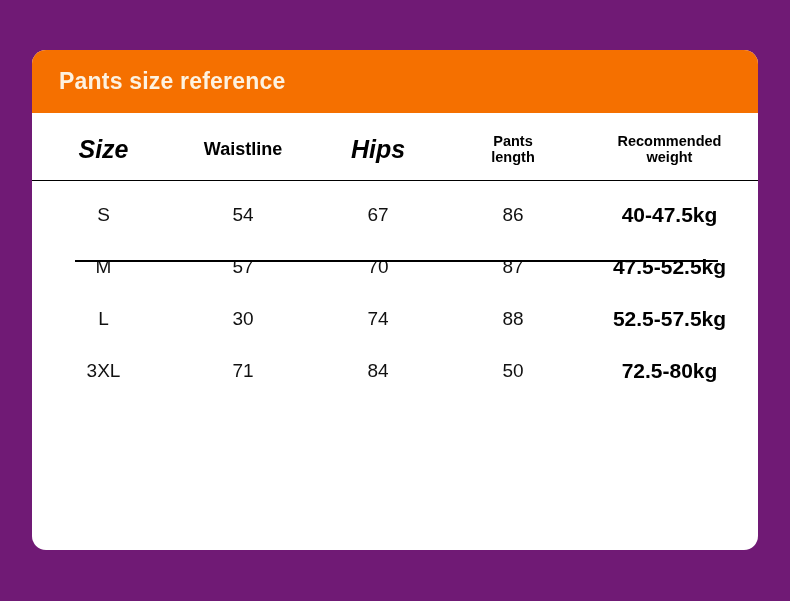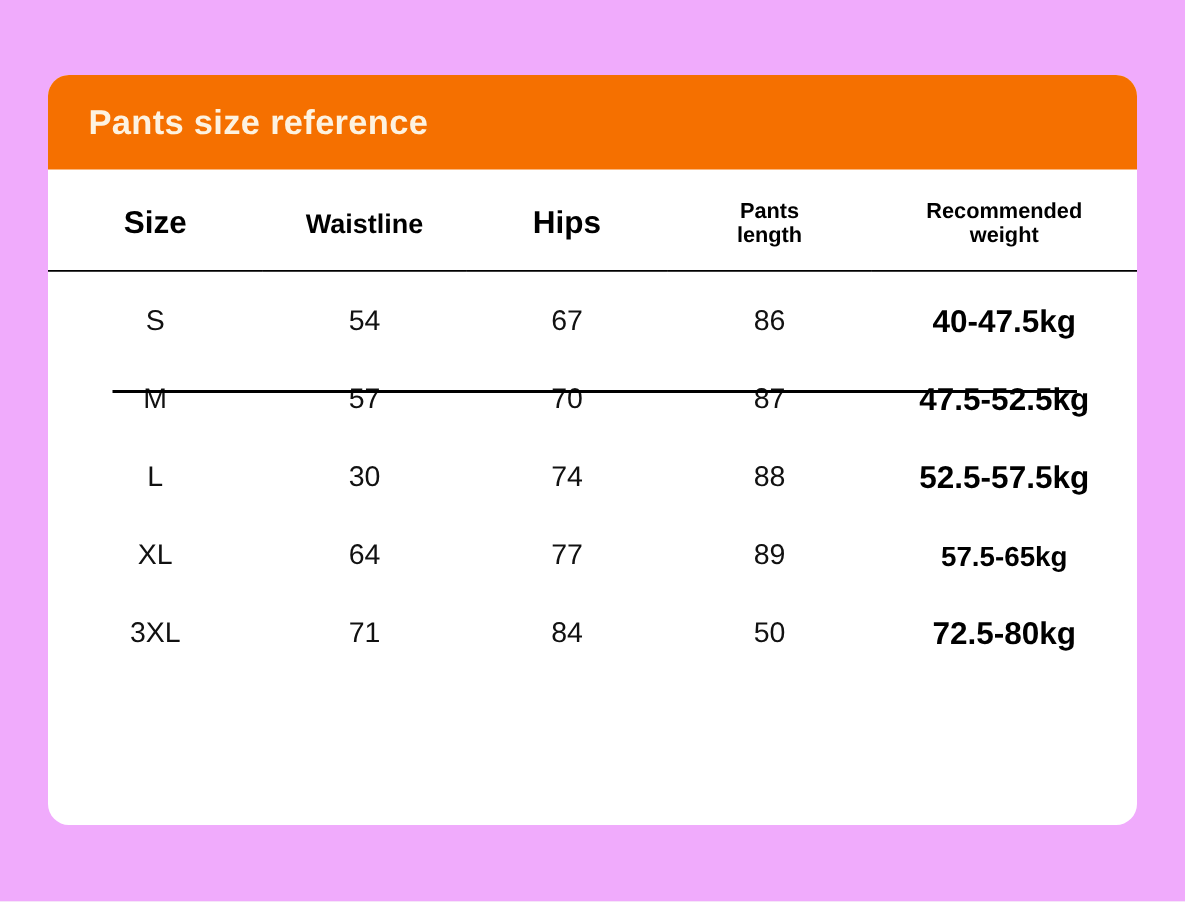--- a/index.html
+++ b/index.html
@@ -12,21 +12,21 @@
     height: 601px;
     background: #f2f2f2;
     font-family: "Liberation Sans", sans-serif;
     overflow: hidden;
   }
 
   .page {
     position: relative;
     width: 790px;
     height: 601px;
-    background: #f0abfc;
+    background: #701a75;
   }
 
   
   .size-card {
     position: absolute;
     left: 32px;
     top: 50px;
     width: 726px;
     height: 500px;
     background: #ffffff;
@@ -88,21 +88,21 @@
     padding: 0;
     height: 62px;
     color: #000000;
     font-weight: bold;
     border-bottom: 1.6px solid #000000;
   }
   thead th .hd {
     display: block;
     line-height: 1.12;
   }
-  .hd-xl   { font-size: 21px; letter-spacing: 0px; }
+  .hd-xl   { font-size: 25px; letter-spacing: 0px; font-style: italic; }
   .hd-md   { font-size: 18px; }
   .hd-sm   { font-size: 14.5px; }
   .rule-holder { position: relative; }
 
   tbody td {
     text-align: center;
     vertical-align: middle;
     height: 52px;
     font-size: 19px;
     font-weight: normal;
@@ -191,27 +191,20 @@
             <td class="weight">47.5-52.5kg</td>
           </tr>
           <tr>
             <td class="size-cell">L</td>
             <td>30</td>
             <td>74</td>
             <td>88</td>
             <td class="weight">52.5-57.5kg</td>
           </tr>
           <tr>
-            <td class="size-cell">XL</td>
-            <td>64</td>
-            <td>77</td>
-            <td>89</td>
-            <td class="weight small">57.5-65kg</td>
-          </tr>
-          <tr>
             <td class="size-cell">3XL</td>
             <td>71</td>
             <td>84</td>
             <td>50</td>
             <td class="weight">72.5-80kg</td>
           </tr>
         </tbody>
       </table>
     </div>
 

